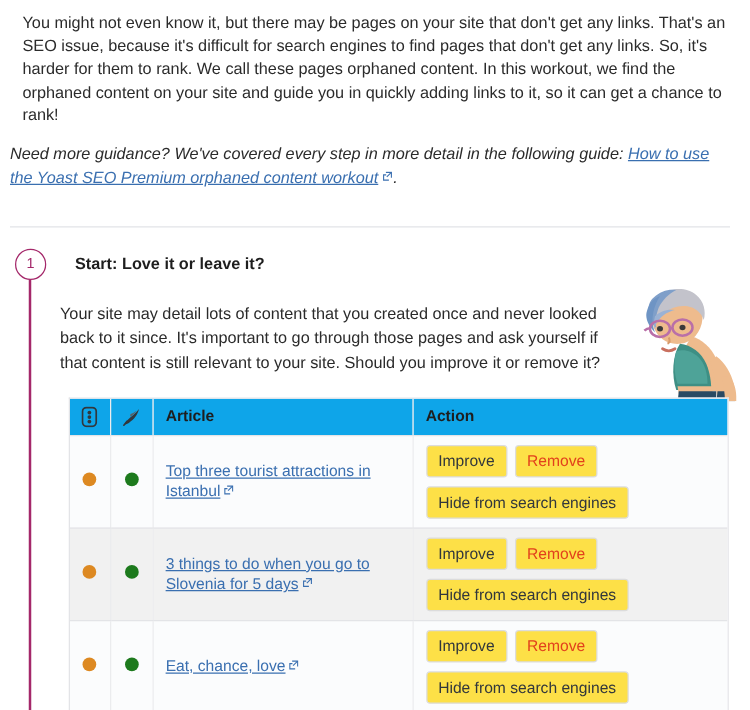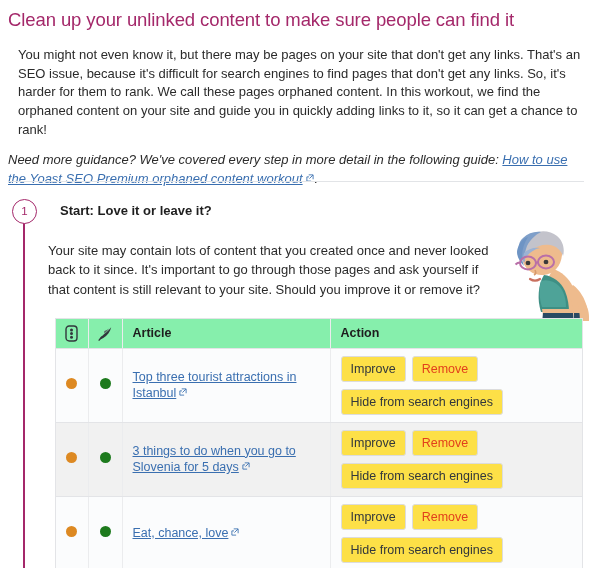--- a/index.html
+++ b/index.html
@@ -129,21 +129,21 @@
     overflow: hidden;
     height: 250px;
   }
   table.content-table {
     width: 100%;
     border-collapse: collapse;
     table-layout: fixed;
     font-size: 12.5px;
   }
   table.content-table th {
-    background: #86efac;
+    background: #0ea5e9;
     text-align: left;
     font-size: 12.5px;
     font-weight: bold;
     color: #1e1e1e;
     padding: 7px 10px;
     border-bottom: 1px solid #e3e4e7;
     border-right: 1px solid #ebecee;
     vertical-align: middle;
     height: 29px;
   }
@@ -201,35 +201,34 @@
   
   .tl-icon { display:inline-block; width:13px; height:17px; vertical-align:middle; }
   .feather-icon { display:inline-block; width:16px; height:17px; vertical-align:middle; }
 </style>
 </head>
 <body>
 
 <div class="page">
 
   <div class="intro">
-    <h1 class="headline">Clean up your unlinked content to make sure people can find it</h1>
     <p class="body-copy">You might not even know it, but there may be pages on your site that don't get any links. That's an SEO issue, because it's difficult for search engines to find pages that don't get any links. So, it's harder for them to rank. We call these pages orphaned content. In this workout, we find the orphaned content on your site and guide you in quickly adding links to it, so it can get a chance to rank!</p>
     <p class="guidance"><span>Need more guidance? We've covered every step in more detail in the following guide: </span><a class="guide-link" href="#">How to use the Yoast SEO Premium orphaned content workout</a><span class="ext-icon"><svg viewBox="0 0 10 10" width="8" height="8">
             <path d="M3.4 1.1h5.5v5.5" fill="none" stroke="#3a6fb0" stroke-width="1.1"></path>
             <path d="M8.6 1.4 4.3 5.7" fill="none" stroke="#3a6fb0" stroke-width="1.1"></path>
             <path d="M6.4 8.9H1.1V3.6h2.6" fill="none" stroke="#3a6fb0" stroke-width="1.1"></path>
           </svg></span><span>.</span></p>
   </div>
 
   <div class="divider"></div>
 
   <div class="step-rail"></div>
   <div class="step-bullet">1</div>
   <div class="step-title">Start: Love it or leave it?</div>
-  <div class="step-body">Your site may contain lots of content that you created once and never looked back to it since. It's important to go through those pages and ask yourself if that content is still relevant to your site. Should you improve it or remove it?</div>
+  <div class="step-body">Your site may detail lots of content that you created once and never looked back to it since. It's important to go through those pages and ask yourself if that content is still relevant to your site. Should you improve it or remove it?</div>
 
   <div class="illustration">
     <svg width="96" height="96" viewBox="0 0 96 96">
 
       <path d="M56 44c8 2 16 9 20 18 4 9 5 19 5 26H47c-2-11-1-24 3-33z" fill="#eebb8d"></path>
 
       <path d="M76 60c7 5 12 14 14 22 1 6 1 10 1 14h-14c-1-12-3-24-6-31z" fill="#eebb8d"></path>
 
       <path d="M25 25c2-11 11-18 22-17 12 1 19 10 18 22-1 11-8 19-18 20-10 1-18-5-21-13-1-4-2-8-1-12z" fill="#eebb8d"></path>
 

